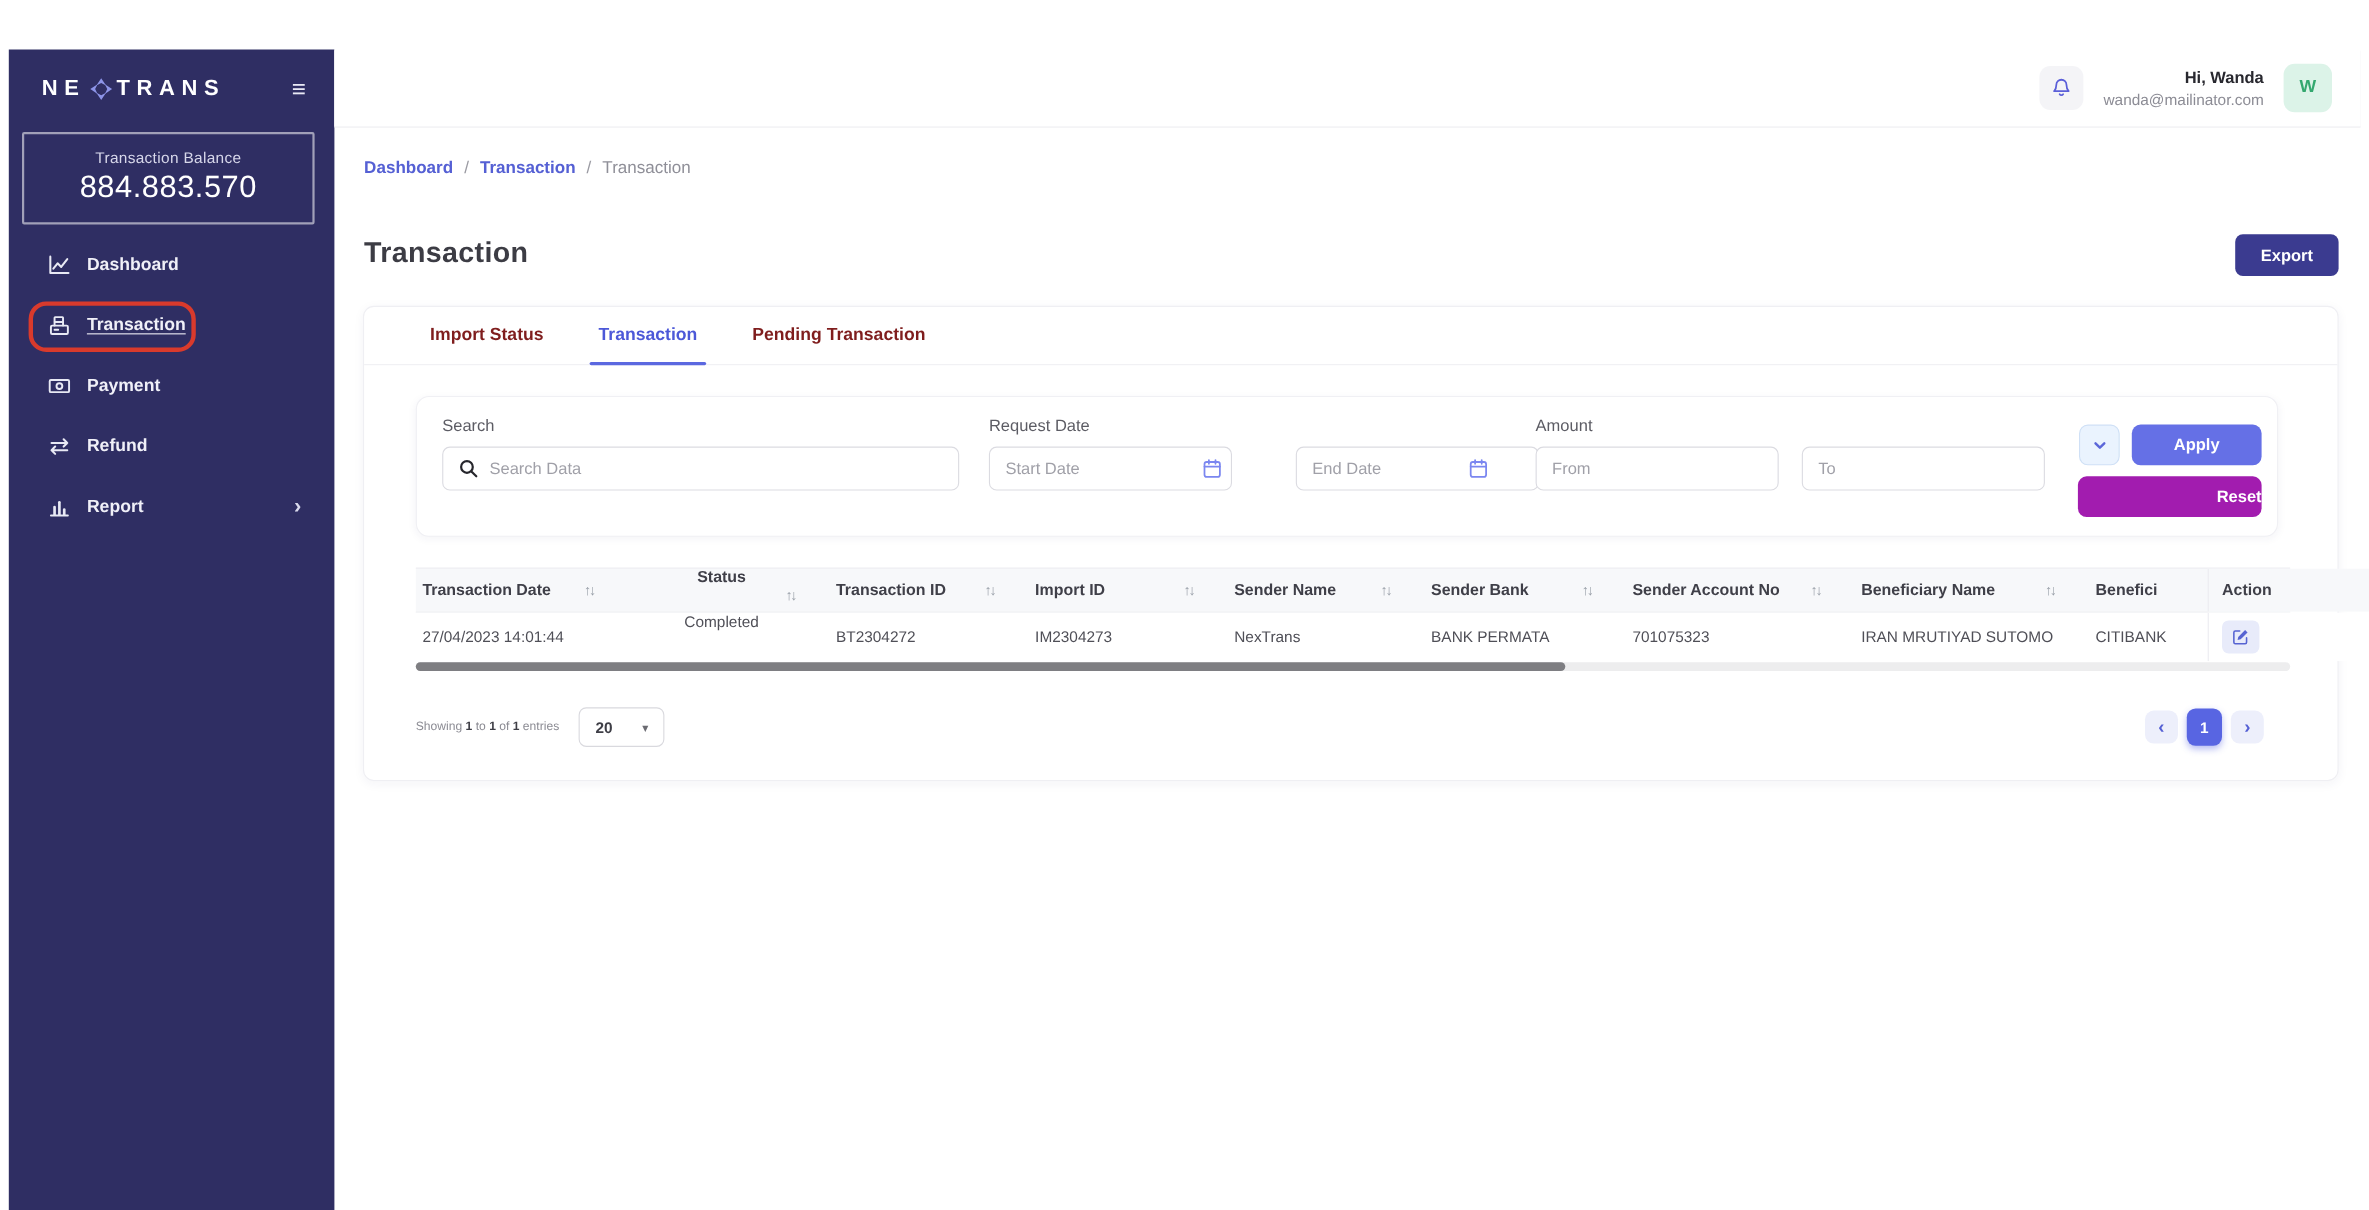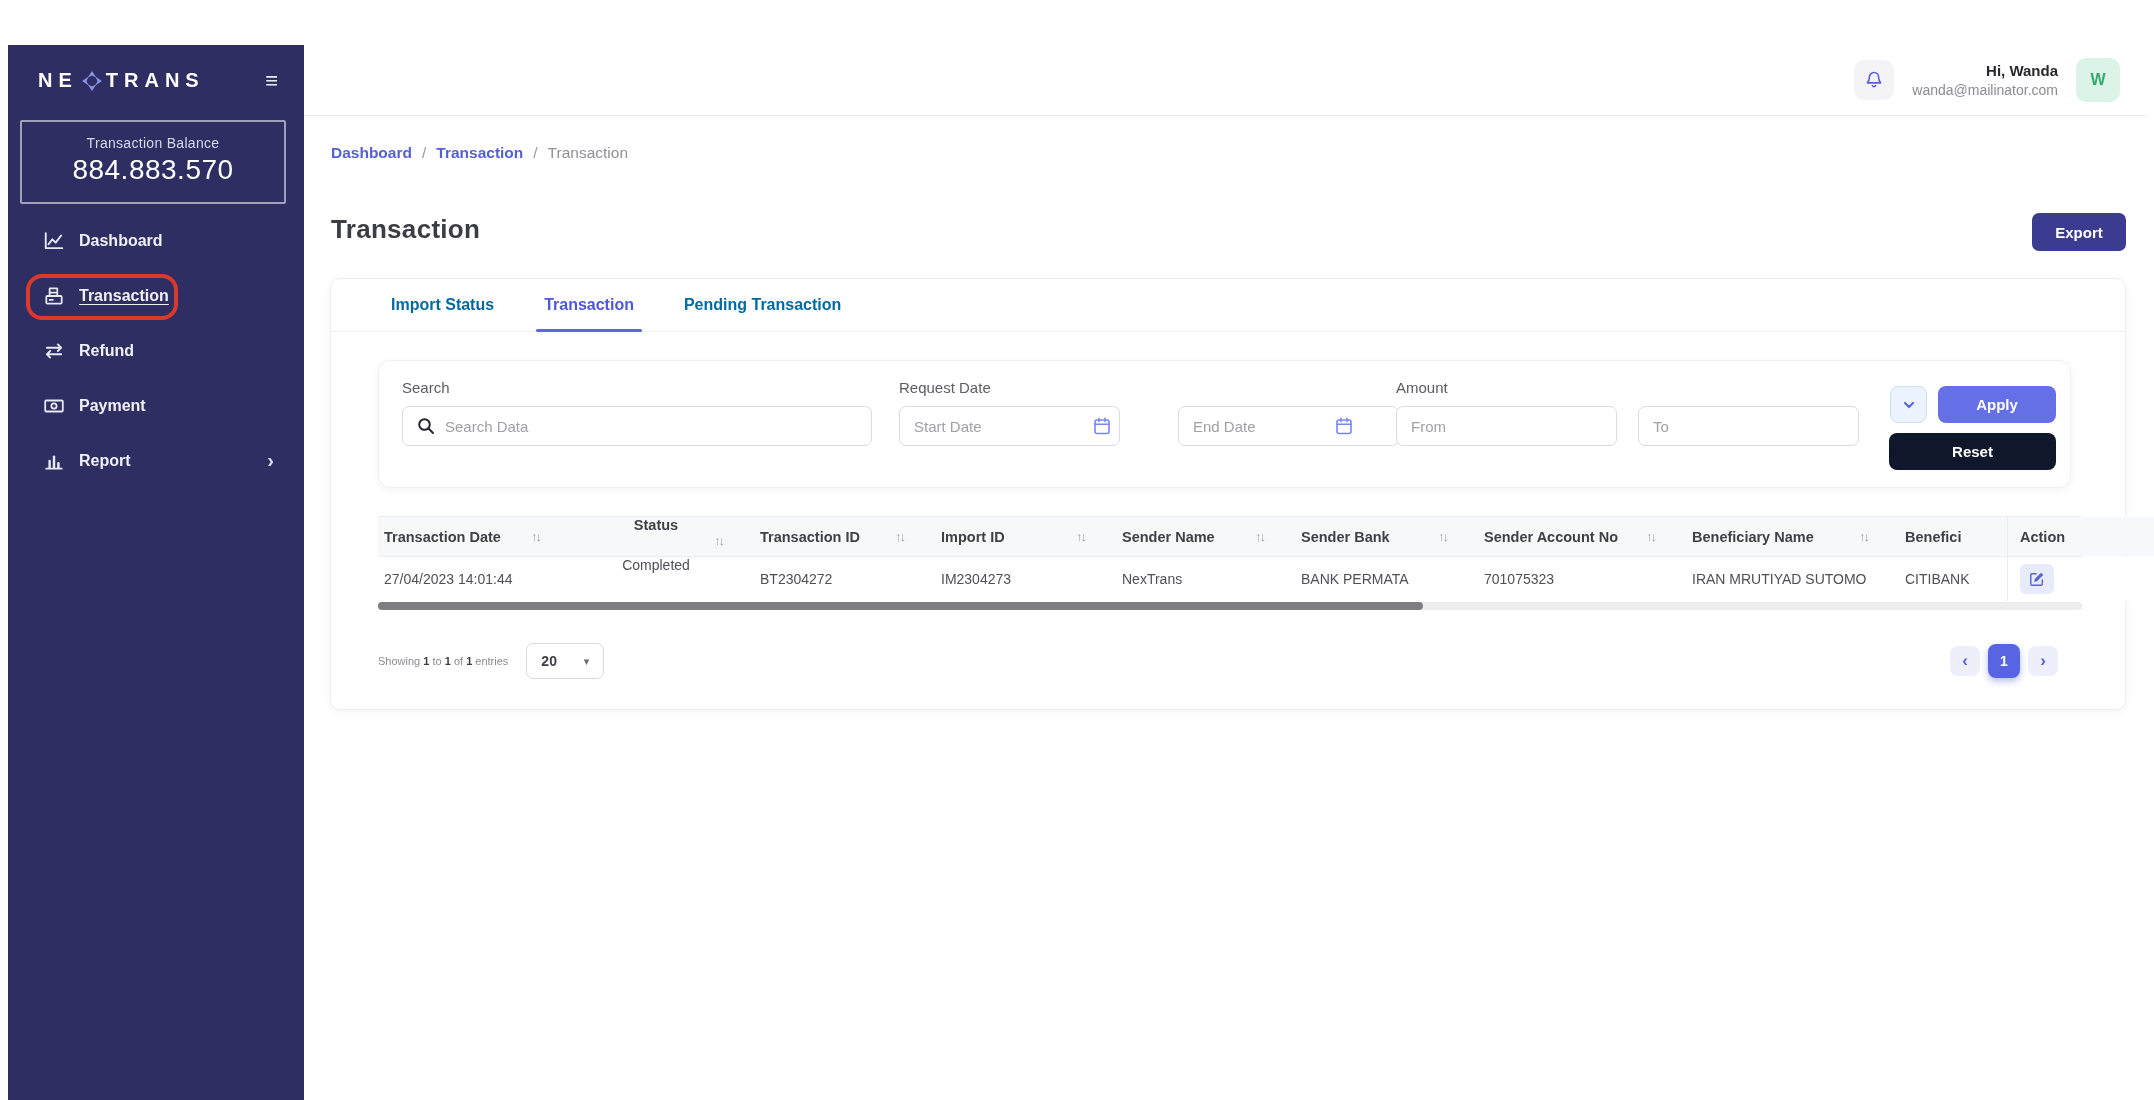--- a/index.html
+++ b/index.html
@@ -55,21 +55,21 @@
     background:#3b3b90; color:#ffffff; border:none; border-radius:7px; font-size:15px;
     font-weight:700; cursor:pointer; font-family:inherit; }
 
   
   .main-card { position:absolute; left:330px; top:246px; width:1796px; height:432px;
     background:#ffffff; border:1px solid #efeff3; border-radius:10px;
     box-shadow:0 2px 10px rgba(40,40,90,.05); }
   .tabs { display:flex; align-items:stretch; height:53px; padding:0 40px;
     border-bottom:1px solid #f0f0f3; }
   .tab { display:flex; align-items:center; padding:0 20px; margin-right:10px;
-    font-size:16px; font-weight:600; color:#0369a1; cursor:pointer; position:relative; }
+    font-size:16px; font-weight:600; color:#7f1d1d; cursor:pointer; position:relative; }
   .tab.active { color:#4c58d8; }
   .tab.active::after { content:""; position:absolute; left:12px; right:12px; bottom:-1px;
     height:3px; background:#5b68e0; border-radius:2px; }
 
   
   .filter-card { position:absolute; left:47px; top:81px; width:1693px; height:128px;
     background:#fff; border:1px solid #f0f0f4; border-radius:12px;
     box-shadow:0 2px 8px rgba(40,40,90,.05); }
   .f-label { position:absolute; font-size:15px; color:#5c5c64; top:18px; }
   .f-input { position:absolute; top:45px; height:40px; border:1px solid #dbdbe1;
@@ -80,22 +80,22 @@
   .search-wrap input { position:static; width:100%; height:100%; padding-left:42px; }
   .search-icon { position:absolute; left:14px; top:10px; width:20px; height:20px; }
   .cal-icon { position:absolute; top:55px; width:20px; height:20px; pointer-events:none; }
   .chev-btn { position:absolute; left:1511px; top:25px; width:37px; height:37px;
     background:#eaf3fe; border:1px solid #cfe0f6; border-radius:8px; cursor:pointer;
     display:flex; align-items:center; justify-content:center; }
   .apply-btn { position:absolute; left:1559px; top:25px; width:118px; height:37px;
     background:#6570e6; border:none; border-radius:8px; color:#fff; font-size:15px;
     font-weight:700; cursor:pointer; font-family:inherit; }
   .reset-btn { position:absolute; left:1510px; top:72px; width:167px; height:37px;
-    background:#0f172a; border:none; border-radius:8px; color:#fff; font-size:15px;
-    font-weight:700; cursor:pointer; font-family:inherit; }
+    background:#a21caf; border:none; border-radius:8px; color:#fff; font-size:15px;
+    font-weight:700; cursor:pointer; font-family:inherit;text-align:right; }
 
   
   .table { position:absolute; left:47px; top:237px; width:1704px; }
   .t-row { display:flex; width:1704px;gap:13px; }
   .t-head { background:#f7f8fa; border-top:1px solid #ededf1;
     border-bottom:1px solid #ededf1; height:41px; }
   .t-body { background:#ffffff; height:44px; }
   .t-cell { display:flex; align-items:center; padding:0 6px; overflow:hidden;
     white-space:nowrap; flex:0 0 auto; }
   .t-head .t-cell { font-size:14.5px; font-weight:700; color:#3f3f48; }
@@ -166,32 +166,32 @@
       </div>
       <div class="menu-item active">
         <svg class="mi-icon" viewBox="0 0 20 20" fill="none" stroke="#e8e9f4" stroke-width="1.6" stroke-linecap="round" stroke-linejoin="round">
           <rect x="3" y="10" width="14" height="7" rx="1"></rect>
             <rect x="6" y="3" width="7" height="4" rx="0.5"></rect>
             <path d="M6 7 v3 M13 7 v3 M6 13.5 h3"></path>
         </svg>
         <span class="mi-label">Transaction</span>
       </div>
       <div class="menu-item">
+        <svg class="mi-icon" viewBox="0 0 20 20" fill="none" stroke="#e8e9f4" stroke-width="1.6" stroke-linecap="round">
+          <rect x="2" y="5" width="16" height="10" rx="1"></rect>
+            <circle cx="10" cy="10" r="2.4"></circle>
+        </svg>
+        <span class="mi-label">Payment</span>
+      </div>
+      <div class="menu-item">
         <svg class="mi-icon" viewBox="0 0 20 20" fill="none" stroke="#e8e9f4" stroke-width="1.7" stroke-linecap="round" stroke-linejoin="round">
           <path d="M3.5 7 h13 M13.5 4 l3 3 -3 3"></path>
             <path d="M16.5 13 h-13 M6.5 10 l-3 3 3 3"></path>
         </svg>
         <span class="mi-label">Refund</span>
-      </div>
-      <div class="menu-item">
-        <svg class="mi-icon" viewBox="0 0 20 20" fill="none" stroke="#e8e9f4" stroke-width="1.6" stroke-linecap="round">
-          <rect x="2" y="5" width="16" height="10" rx="1"></rect>
-            <circle cx="10" cy="10" r="2.4"></circle>
-        </svg>
-        <span class="mi-label">Payment</span>
       </div>
       <div class="menu-item">
         <svg class="mi-icon" viewBox="0 0 20 20" fill="none" stroke="#e8e9f4" stroke-width="2.2" stroke-linecap="round">
           <path d="M3 17 h14" stroke-width="1.6"></path>
             <path d="M6 16 V10"></path>
             <path d="M10 16 V6"></path>
             <path d="M14 16 V12"></path>
         </svg>
         <span class="mi-label">Report</span>
         <span class="mi-chevron">›</span>

